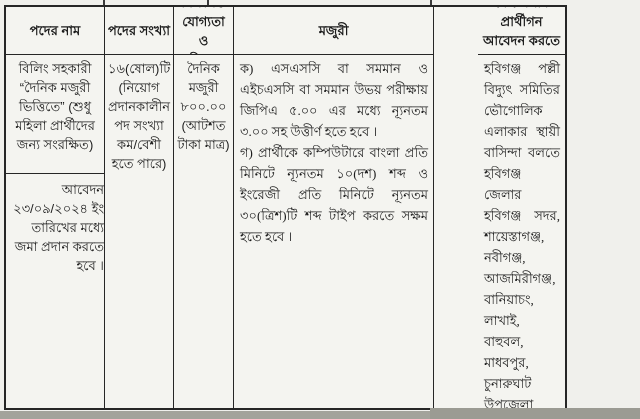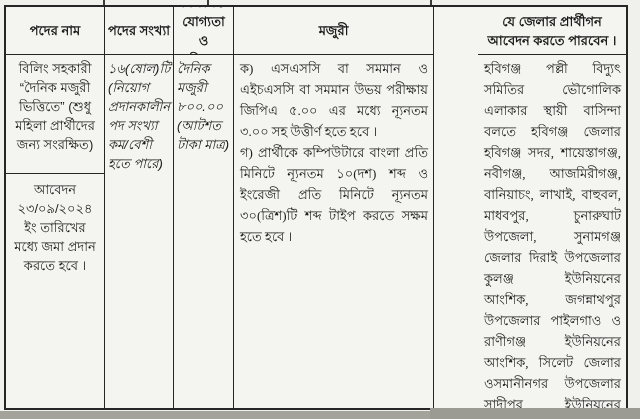--- a/index.html
+++ b/index.html
@@ -8,41 +8,41 @@
     background:#f0f0ec;
     font-family:"Liberation Sans","DejaVu Sans",sans-serif;
     color:#1b1b1b;
     -webkit-font-smoothing:antialiased;
   }
   .scan-tick{position:absolute;top:0;width:2px;height:5px;background:#3a3a3a;}
   .bottom-shadow{position:absolute;left:0;right:0;bottom:0;height:8px;background:#a3a39b;}
   .bottom-shadow2{position:absolute;right:0;bottom:0;width:210px;height:11px;background:#9b9b93;}
 
   .jobtable{
-    position:absolute;left:4px;top:5px;width:624px;height:405px;
+    position:absolute;left:4px;top:5px;width:563px;height:405px;
     box-sizing:border-box;border:2px solid #262626;background:#f4f4f0;
     display:grid;
     grid-template-columns:99px 69px 60px 200px 1fr;
     grid-template-rows:48px 1fr;
   }
   .cell{box-sizing:border-box;border-right:1.5px solid #262626;overflow:hidden;}
   .cell:nth-child(5n){border-right:none;margin-left:44px;}
   .hcell{
     border-bottom:1.5px solid #262626;
     display:flex;align-items:center;justify-content:center;text-align:center;
     font-weight:bold;font-size:13px;line-height:19px;padding:2px 3px;
   }
   .bcell{font-size:13px;}
-  .center-col{padding:4px 3px;line-height:19px;font-style:italic;}
+  .center-col{text-align:center;padding:4px 3px;line-height:19px;}
   .col1{display:flex;flex-direction:column;padding:0;}
   .col1-top{
     box-sizing:border-box;height:119px;border-bottom:1.5px solid #262626;
     padding:4px 3px;text-align:center;line-height:19px;
   }
-  .col1-bottom{padding:6px 8px;text-align:center;line-height:19px;}
+  .col1-bottom{padding:6px 0;text-align:right;line-height:19px;}
   .justify-col{padding:3px 5px 3px 6px;text-align:justify;line-height:21px;font-family:Liberation Serif, serif;}
   .justify-col p{margin:0;}
 </style>
 </head>
 <body>
 
 <div class="scan-tick" style="left:103px;"></div>
 <div class="scan-tick" style="left:207px;"></div>
 <div class="scan-tick" style="left:430px;"></div>
 

